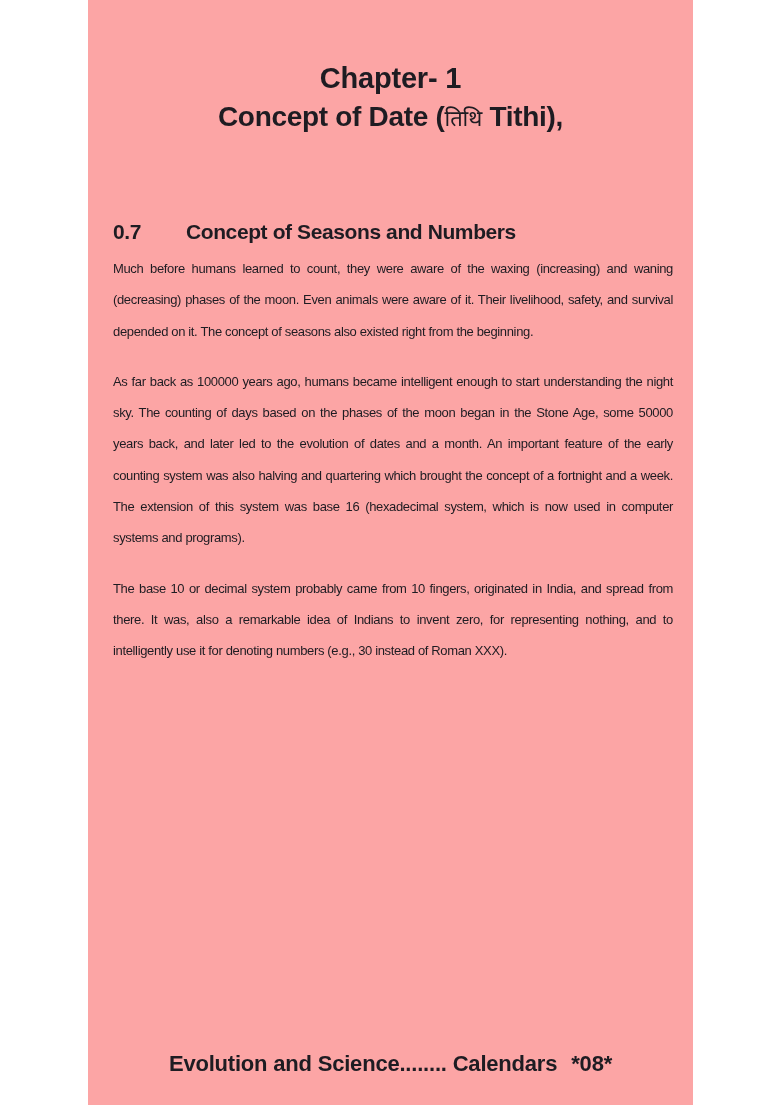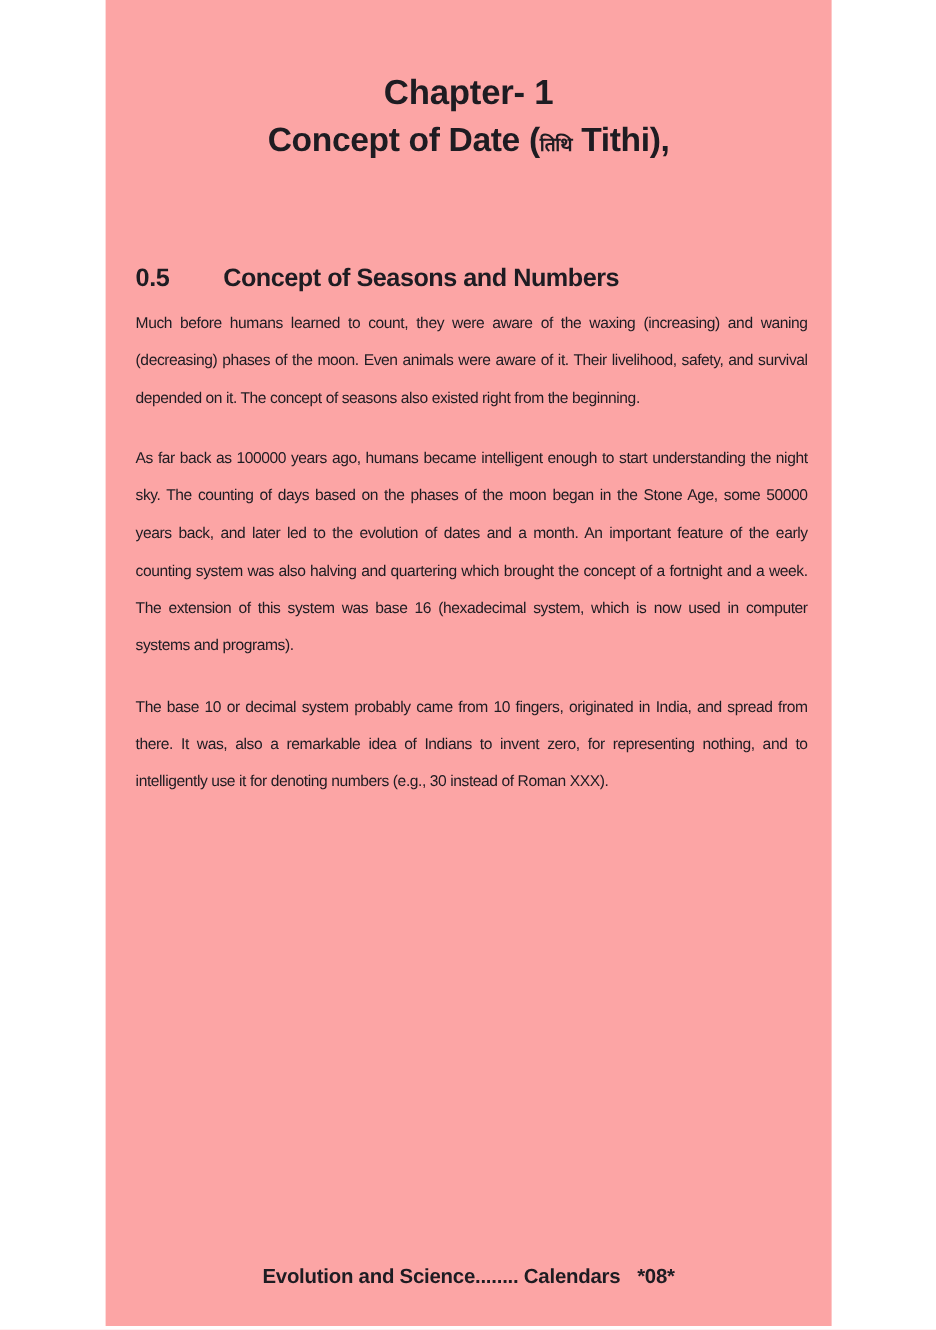--- a/index.html
+++ b/index.html
@@ -41,22 +41,22 @@
       top: 98px;
       text-align: center;
       font-weight: bold;
       font-size: 28px;
       line-height: 38px;
       letter-spacing: -0.3px;
     }
     .chapter-title .line { display: block; }
     .chapter-title .deva {
       font-family: "DejaVu Sans", sans-serif;
-      font-weight: bold;
-      font-size: 16px;
+      font-weight: normal;
+      font-size: 22px;
     }
     .section-heading {
       position: absolute;
       left: 25px;
       top: 218px;
       font-weight: bold;
       font-size: 21px;
       line-height: 28px;
       letter-spacing: -0.4px;
     }
@@ -79,39 +79,39 @@
       text-align-last: left;
     }
     .body-text p + p { margin-top: 19px; }
     .footer {
       position: absolute;
       left: 0;
       width: 100%;
       top: 1052px;
       text-align: center;
       font-weight: bold;
-      font-size: 17px;
+      font-size: 22px;
       line-height: 24px;
       letter-spacing: -0.2px;
     }
     .footer .page-num { margin-left: 14px; }
   </style>
 </head>
 <body>
 
 <div class="page">
 
   <div class="chapter-label">Chapter- 1</div>
 
   <div class="chapter-title">
     <span class="line"><span>Concept of Date (</span><span class="deva">तिथि</span><span> Tithi),</span></span>
   </div>
 
   <div class="section-heading">
-    <span class="num">0.5</span><span>Concept of Seasons and Numbers</span>
+    <span class="num">0.7</span><span>Concept of Seasons and Numbers</span>
   </div>
 
   <div class="body-text">
     <p>Much before humans learned to count, they were aware of the waxing (increasing) and waning (decreasing) phases of the moon. Even animals were aware of it. Their livelihood, safety, and survival depended on it. The concept of seasons also existed right from the beginning.</p>
     <p>As far back as 100000 years ago, humans became intelligent enough to start understanding the night sky. The counting of days based on the phases of the moon began in the Stone Age, some 50000 years back, and later led to the evolution of dates and a month. An important feature of the early counting system was also halving and quartering which brought the concept of a fortnight and a week. The extension of this system was base 16 (hexadecimal system, which is now used in computer systems and programs).</p>
     <p>The base 10 or decimal system probably came from 10 fingers, originated in India, and spread from there. It was, also a remarkable idea of Indians to invent zero, for representing nothing, and to intelligently use it for denoting numbers (e.g., 30 instead of Roman XXX).</p>
   </div>
 
   <div class="footer">
     <span>Evolution and Science........ Calendars</span><span class="page-num">*08*</span>

